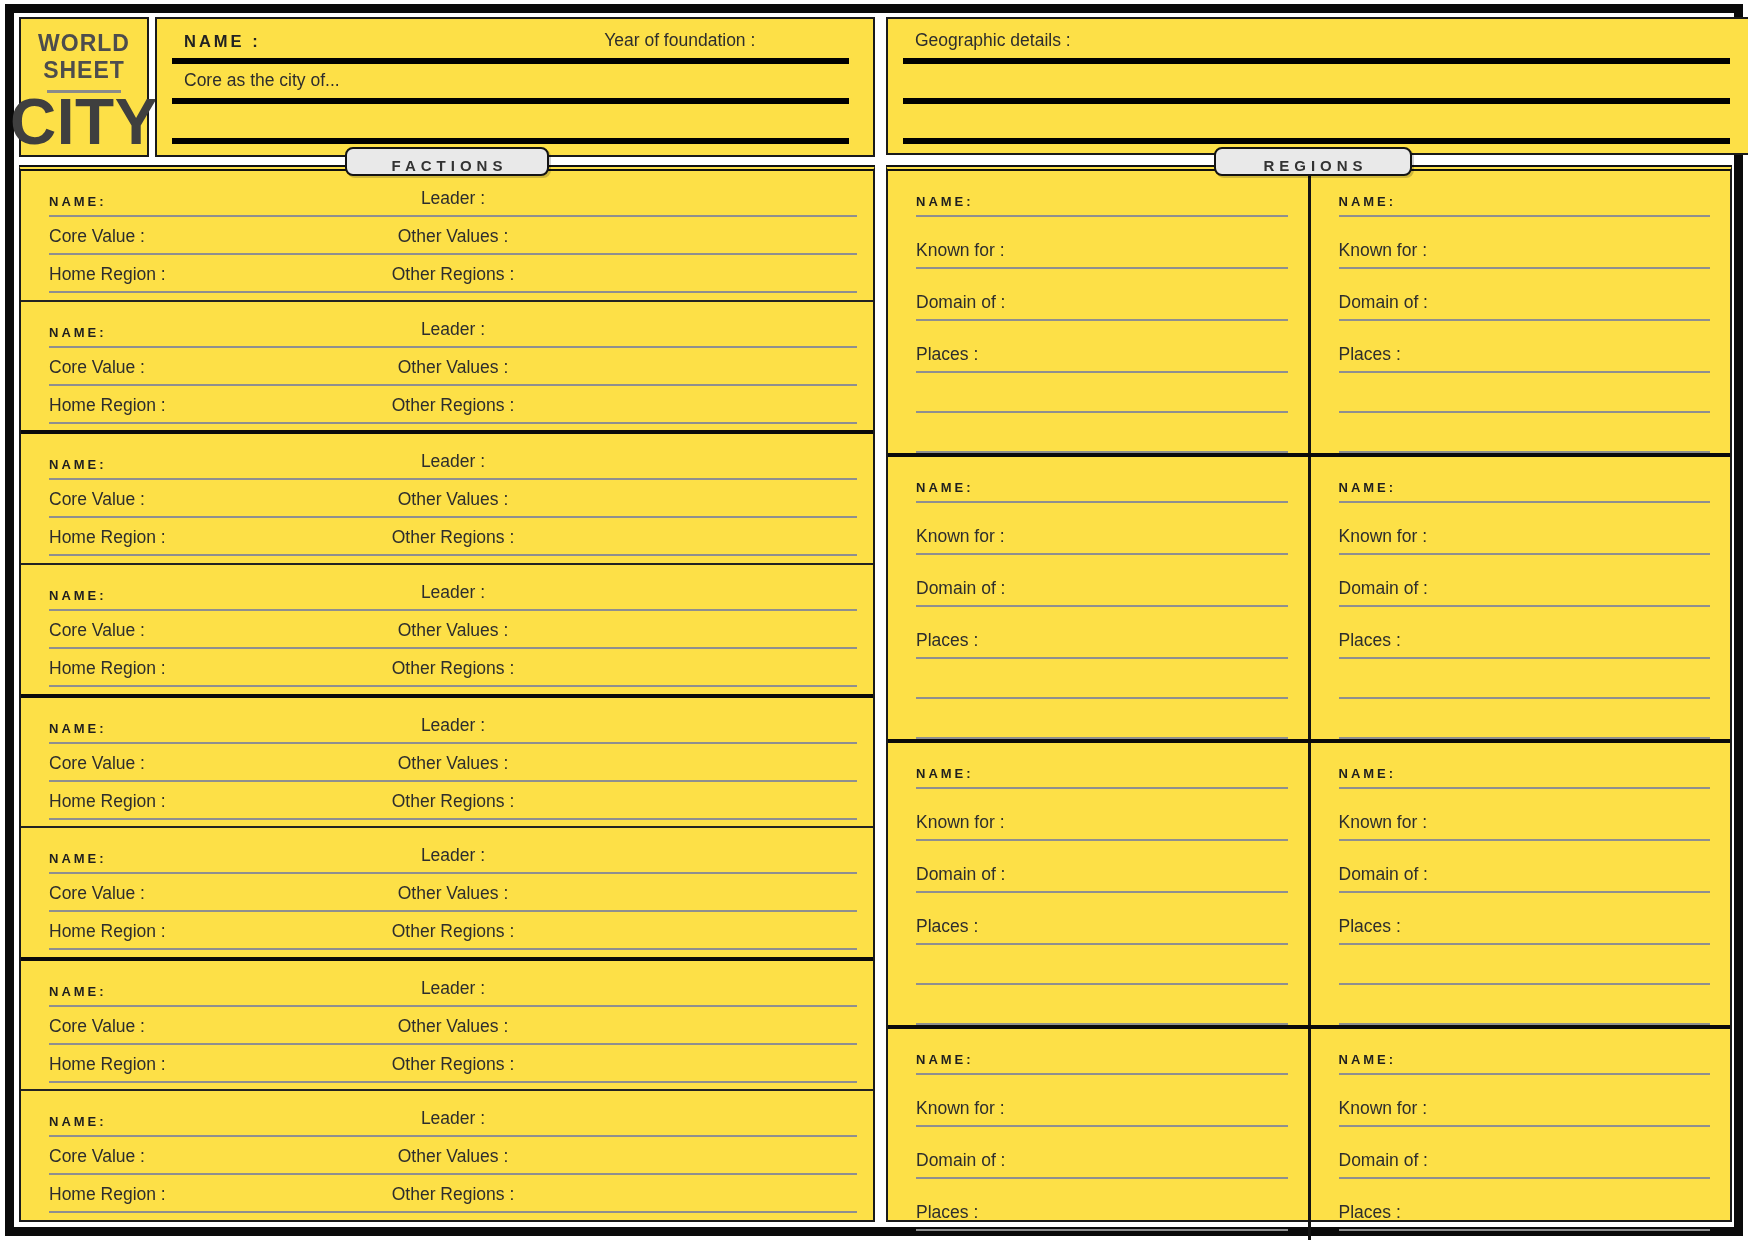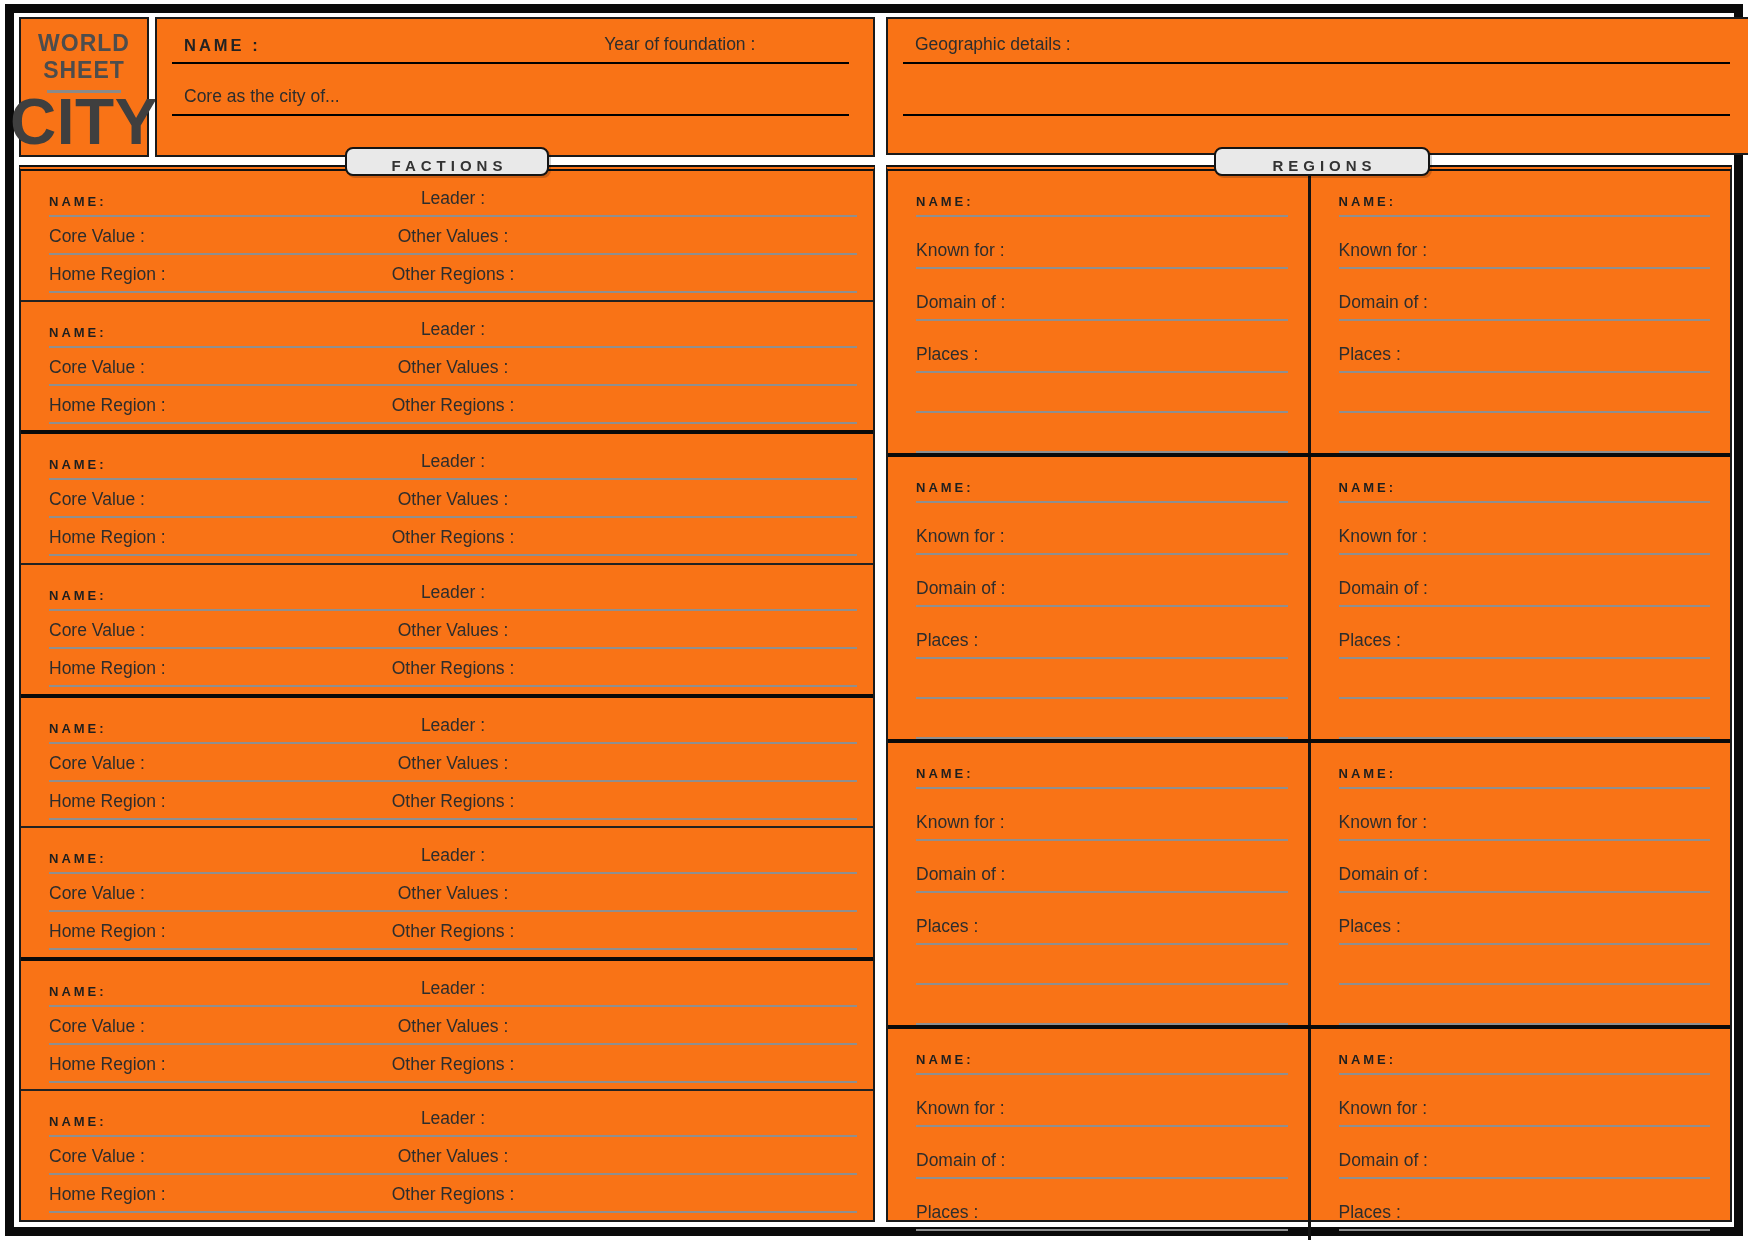--- a/index.html
+++ b/index.html
@@ -9,52 +9,52 @@
     background:#ffffff;
     font-family:"Liberation Sans","DejaVu Sans",sans-serif;
     color:#2d2d2d;
     overflow:hidden;
   }
   .frame{
     position:absolute; left:5px; top:4px; right:5px; bottom:4px;
     border:9px solid #0a0a0a; pointer-events:none;
   }
   .box{
-    position:absolute; background:#f97316;
+    position:absolute; background:#fde047;
     border:2.5px solid #1a1a1a;
   }
   
   #logo-box{
     left:19px; top:17px; width:130px; height:140px;
     display:flex; flex-direction:column; align-items:center; justify-content:center;
   }
   .logo-line{ font-size:23px; font-weight:600; color:#4d4d4d; letter-spacing:1px; line-height:27px; }
   .logo-divider{ width:74px; height:3px; background:#8a8a8a; margin:6px 0 7px; }
   .logo-city{ font-size:64px; font-weight:700; color:#3f3f3f; line-height:44px; letter-spacing:0.5px; }
   
   #name-panel{ left:155px; top:17px; width:720px; height:140px; }
   #geo-panel { left:886px; top:17px; width:870px; height:138px; }
   .h-row{
-    position:relative; margin:0 24px 12px 15px; height:40px;
-    border-bottom:2px solid #000000;
+    position:relative; margin:0 24px 0 15px; height:40px;
+    border-bottom:6px solid #000000;
     text-decoration:underline;
   }
   .h-row.first{ height:45px; }
   .h-label{ position:absolute; bottom:7px; left:12px; font-size:17.5px; color:#2d2d2d; white-space:nowrap; }
   .h-label.caps{ font-size:16.5px; font-weight:600; letter-spacing:3px; color:#222; }
   .h-label.centered{ left:75%; transform:translateX(-50%); }
   
   .badge{
     position:absolute; top:147px; height:29px; z-index:5;
     background:#e9e9e9; border:2.5px solid #141414; border-radius:8px;
     display:flex; align-items:flex-end; justify-content:center;
     box-shadow:2px 2px 0 rgba(0,0,0,0.18);
   }
   #factions-badge{ left:345px; width:204px; }
-  #regions-badge { left:1214px; width:216px; }
+  #regions-badge { left:1214px; width:198px; }
   .badge-text{ font-size:15px; font-weight:600; letter-spacing:5px; padding-left:5px; color:#333; white-space:nowrap; }
   
   #factions-panel{
     left:19px; top:165px; width:856px; height:1057px;
     border:2.5px solid #1a1a1a; border-top:6px double #111;
     display:flex; flex-direction:column;
   }
   .f-block{ flex:1; padding:0 16px 0 28px; display:flex; flex-direction:column; justify-content:flex-start; }
   .f-block.thin-sep { border-bottom:2px solid #222; }
   .f-block.thick-sep{ border-bottom:4px solid #0a0a0a; }

